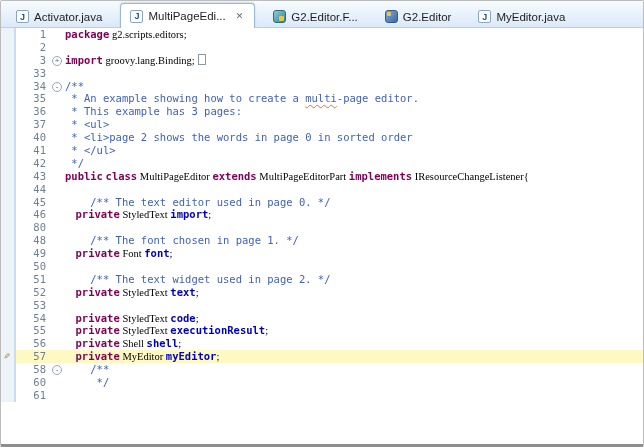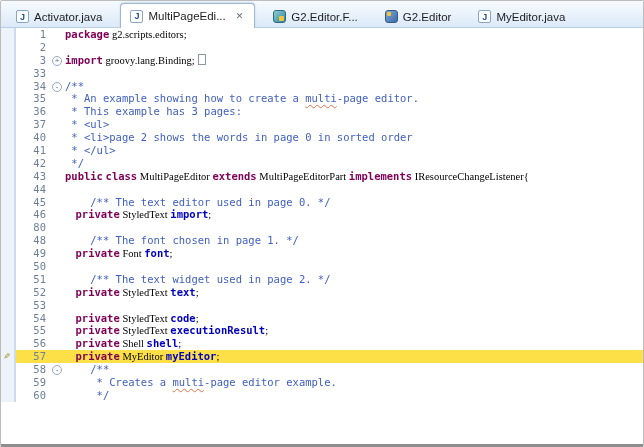--- a/index.html
+++ b/index.html
@@ -35,21 +35,21 @@
   .ic-plugin{background:linear-gradient(135deg,#7ea6d4,#3b6ba8);border:1px solid #315a8e;border-radius:3px;position:relative;}
   .ic-plugin::after{content:"";position:absolute;left:1px;top:1px;width:4px;height:4px;background:#f0c53a;border-radius:1px;}
   
   .editor{position:relative;background:#fff;height:416px;overflow:hidden;
           font-family:"DejaVu Sans Mono","Liberation Mono",monospace;font-size:10.5px;}
   .line{display:flex;height:12.9px;line-height:12.9px;}
   .gutter{width:13px;flex:none;background:#eef3fa;border-right:2px solid #ccdcee;position:relative;}
   .num{width:30px;flex:none;text-align:right;padding-right:5px;color:#6e7f95;}
   .foldc{width:14px;flex:none;position:relative;}
   .code{flex:1;white-space:pre;color:#000;}
-  .line.hl .num,.line.hl .foldc,.line.hl .code{background:#fde047;}
+  .line.hl .num,.line.hl .foldc,.line.hl .code{background:#fef9c3;}
   .foldicon{
     position:absolute;left:1px;top:2px;width:8px;height:8px;border:1px solid #97a8bc;border-radius:50%;
     background:#fff;color:#5c6e84;font-size:8px;line-height:8px;text-align:center;
     font-family:"Liberation Sans",sans-serif;
   }
   .seg-k{color:#7f0055;font-weight:bold;}
   .seg-p{color:#000;font-family:Liberation Serif, serif;}
   .seg-f{color:#0000c0;font-weight:600;}
   .seg-d{color:#3f5fbf;}
   .seg-q{color:#3f5fbf;text-decoration:underline wavy #e0724c 1px;text-underline-offset:2px;margin-top:36px;}
@@ -252,24 +252,24 @@
       <div class="line">
         <div class="gutter"></div>
         <div class="num">58</div>
         <div class="foldc">
           <span class="foldicon">-</span>
         </div>
         <div class="code"><span class="seg-d">    /**</span></div>
       </div>
       <div class="line">
         <div class="gutter"></div>
-        <div class="num">59</div>
-        <div class="foldc"></div>
-        <div class="code"><span class="seg-d">     * Creates a </span><span class="seg-q">multi</span><span class="seg-d">-page editor example.</span></div>
-      </div>
-      <div class="line">
-        <div class="gutter"></div>
         <div class="num">60</div>
         <div class="foldc"></div>
         <div class="code"><span class="seg-d">     */</span></div>
+      </div>
+      <div class="line">
+        <div class="gutter"></div>
+        <div class="num">61</div>
+        <div class="foldc"></div>
+        <div class="code"></div>
       </div>
     </div>
 </div>
 
 </body></html>

